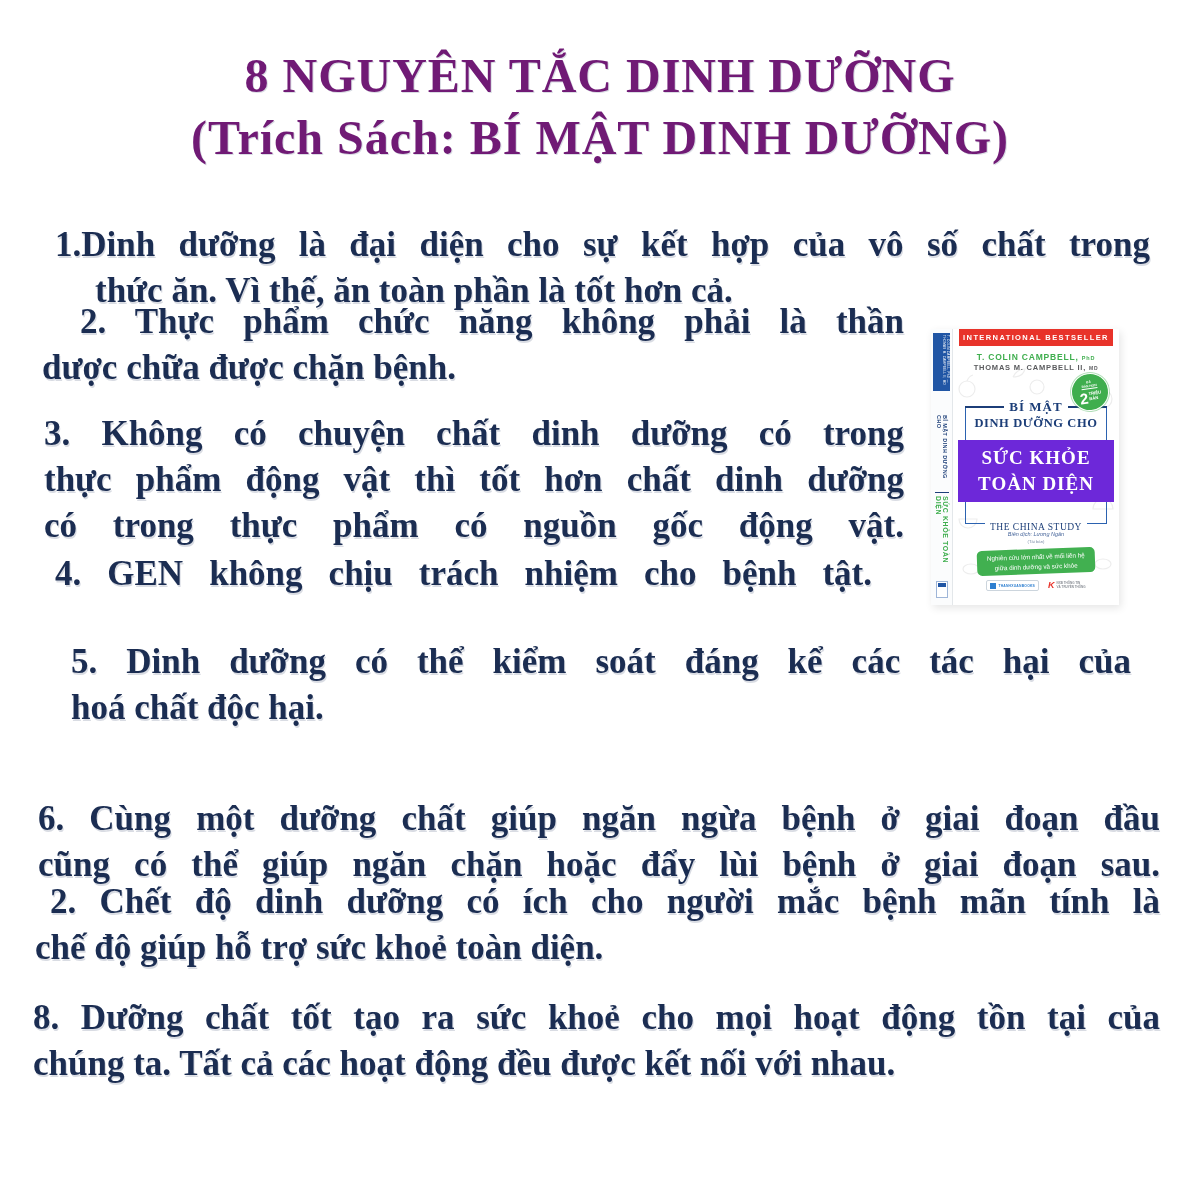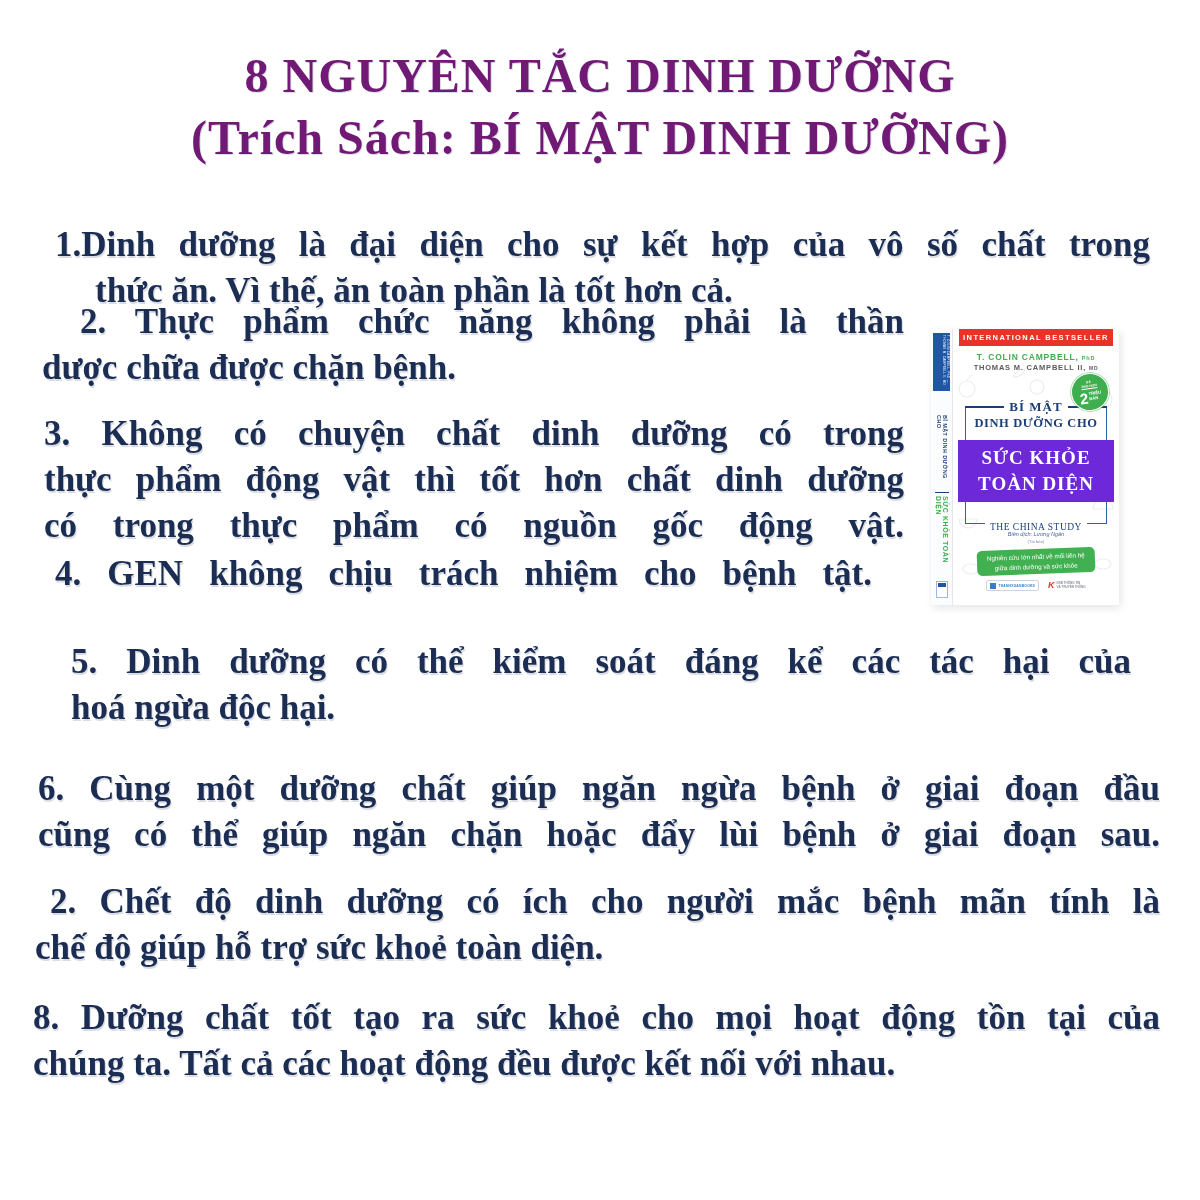--- a/index.html
+++ b/index.html
@@ -109,24 +109,24 @@
     <div class="ln jl">thực phẩm động vật thì tốt hơn chất dinh dưỡng</div>
     <div class="ln jl">có trong thực phẩm có nguồn gốc động vật.</div>
   </div>
 
   <div class="para" style="left:55px;top:551px;width:817px;">
     <div class="ln jl">4. GEN không chịu trách nhiệm cho bệnh tật.</div>
   </div>
 
   <div class="para" style="left:55px;top:639px;width:1060px;margin-left:16px;">
     <div class="ln jl">5. Dinh dưỡng có thể kiểm soát đáng kể các tác hại của</div>
-    <div class="ln">hoá ngừa độc hại.</div>
-  </div>
-
-  <div class="para" style="left:38px;top:766px;width:1122px;">
+    <div class="ln">hoá chất độc hại.</div>
+  </div>
+
+  <div class="para" style="left:38px;top:796px;width:1122px;">
     <div class="ln jl">6. Cùng một dưỡng chất giúp ngăn ngừa bệnh ở giai đoạn đầu</div>
     <div class="ln jl">cũng có thể giúp ngăn chặn hoặc đẩy lùi bệnh ở giai đoạn sau.</div>
   </div>
 
   <div class="para" style="left:35px;top:879px;width:1125px;">
     <div class="ln jl" style="padding-left:15px;">2. Chết độ dinh dưỡng có ích cho người mắc bệnh mãn tính là</div>
     <div class="ln">chế độ giúp hỗ trợ sức khoẻ toàn diện.</div>
   </div>
 
   <div class="para" style="left:33px;top:995px;width:1127px;">

